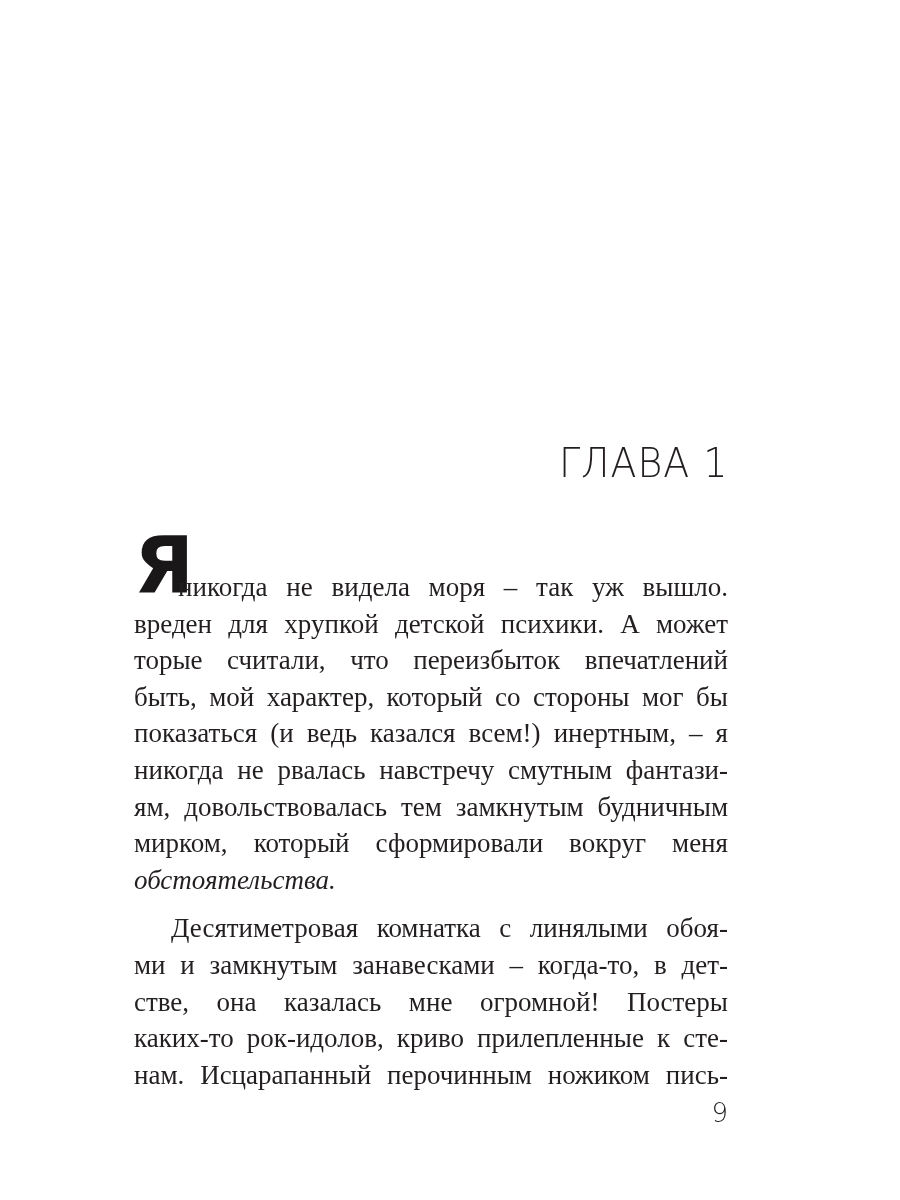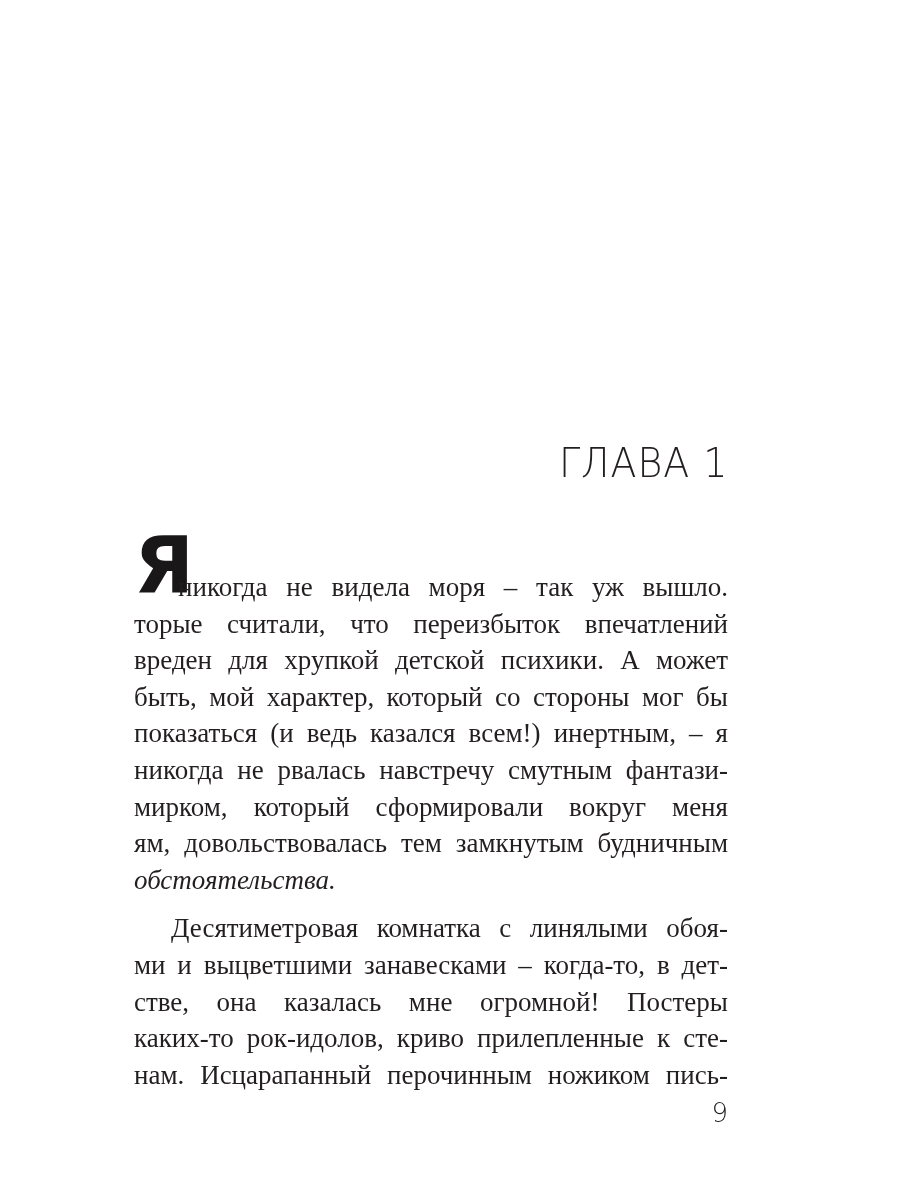--- a/index.html
+++ b/index.html
@@ -38,29 +38,29 @@
 </head>
 <body>
 
 <div>
   <div class="chapter-title">ГЛАВА 1</div>
 
   <div class="dropcap">Я</div>
 
   <div class="text-block">
     <span class="line dropped">никогда не видела моря – так уж вышло.</span>
+    <span class="line">вреден для хрупкой детской психики. А может</span>
     <span class="line">торые считали, что переизбыток впечатлений</span>
-    <span class="line">вреден для хрупкой детской психики. А может</span>
     <span class="line">быть, мой характер, который со стороны мог бы</span>
     <span class="line">показаться (и ведь казался всем!) инертным, – я</span>
     <span class="line">никогда не рвалась навстречу смутным фантази-</span>
+    <span class="line">ям, довольствовалась тем замкнутым будничным</span>
     <span class="line">мирком, который сформировали вокруг меня</span>
-    <span class="line">ям, довольствовалась тем замкнутым будничным</span>
     <span class="line last">обстоятельства.</span>
     <span class="line indent">Десятиметровая комнатка с линялыми обоя-</span>
-    <span class="line">ми и выцветшими занавесками – когда-то, в дет-</span>
+    <span class="line">ми и замкнутым занавесками – когда-то, в дет-</span>
     <span class="line">стве, она казалась мне огромной! Постеры</span>
     <span class="line">каких-то рок-идолов, криво прилепленные к сте-</span>
     <span class="line">нам. Исцарапанный перочинным ножиком пись-</span>
   </div>
 
   <div class="page-number">9</div>
 </div>
 
 </body></html>

